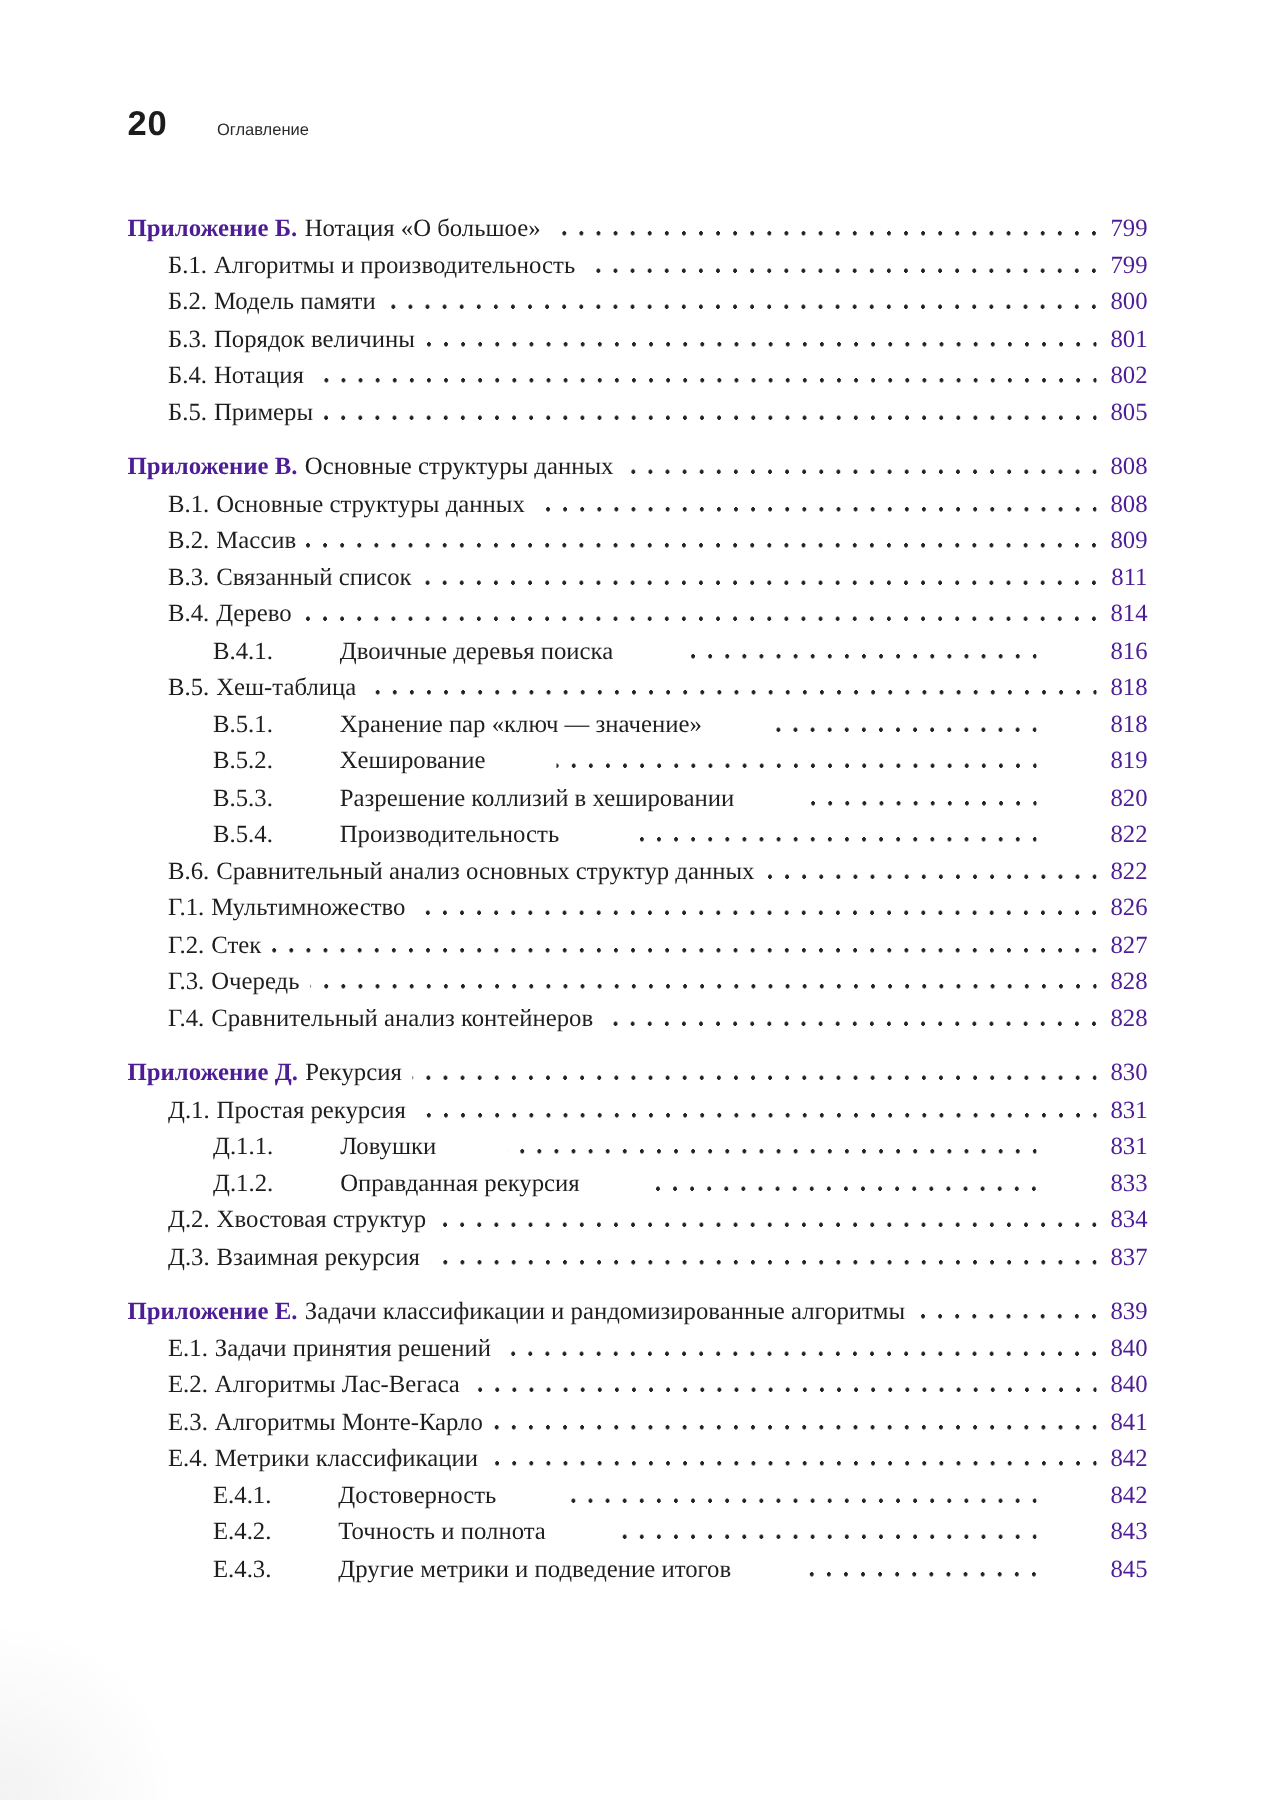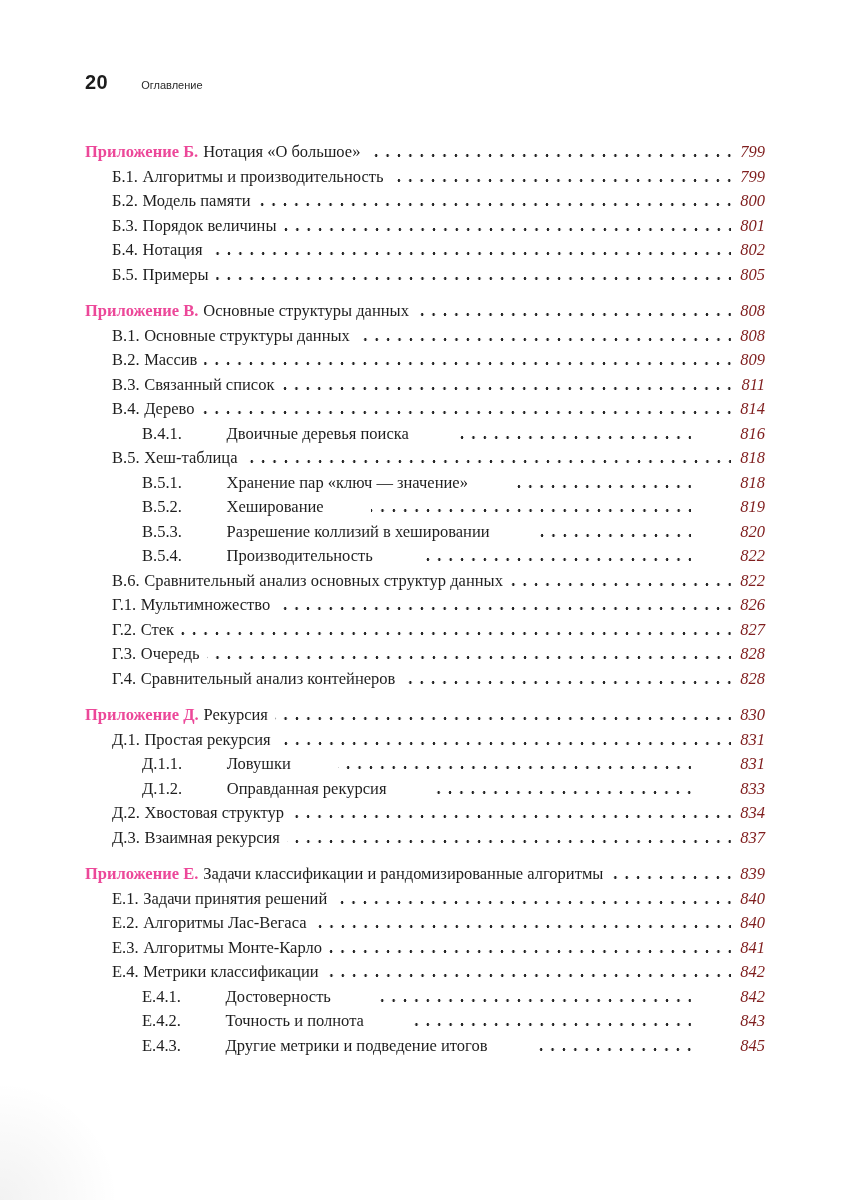--- a/index.html
+++ b/index.html
@@ -16,21 +16,21 @@
   }
   
   .running-head {
     display: flex;
     align-items: baseline;
     font-family: "Liberation Sans", sans-serif;
     line-height: 24px;
     height: 24px;
   }
   .folio {
-    font-size: 20px;
+    font-size: 23px;
     font-weight: 700;
     color: #1c1c1c;
     letter-spacing: 0.5px;
   }
   .running-title {
     font-size: 11px;
     color: #2b2b2b;
     margin-left: 33px;
   }
   
@@ -39,39 +39,38 @@
     font-size: 16.5px;
   }
   .row {
     display: flex;
     align-items: baseline;
     line-height: 24.5px;
     white-space: nowrap;
   }
   .row.sec { margin-top: 12px; }
   .row.sec:first-child { margin-top: 0; }
-  .sec-label { font-weight: 700; color: #ec4899; }
+  .sec-label { font-weight: 700; color: #4c1d95; }
   .sec-title { margin-left: 0.3em; }
   .entry-title { margin-left: 0.28em; }
   .lvl1 { padding-left: 27px; }
   .lvl2 { padding-left: 57px; gap: 40px; }
   .leader {
     flex: 1 1 auto;
     height: 12px;
     margin-left: 7px;
     background-image: radial-gradient(circle, #232323 1.25px, rgba(0,0,0,0) 1.5px);
     background-size: 11.4px 3px;
     background-repeat: repeat-x;
     background-position: right 7px bottom 0;
   }
   .pg {
     min-width: 34px;
     text-align: right;
-    color: #7f1d1d;
-    font-style: italic;
+    color: #4c1d95;
   }
   
   .scan-shade {
     position: absolute;
     left: 0; bottom: 0;
     width: 120px; height: 120px;
     background: radial-gradient(circle at 0 100%, rgba(0,0,0,0.05), rgba(0,0,0,0) 70%);
     pointer-events: none;
   }
 </style>

